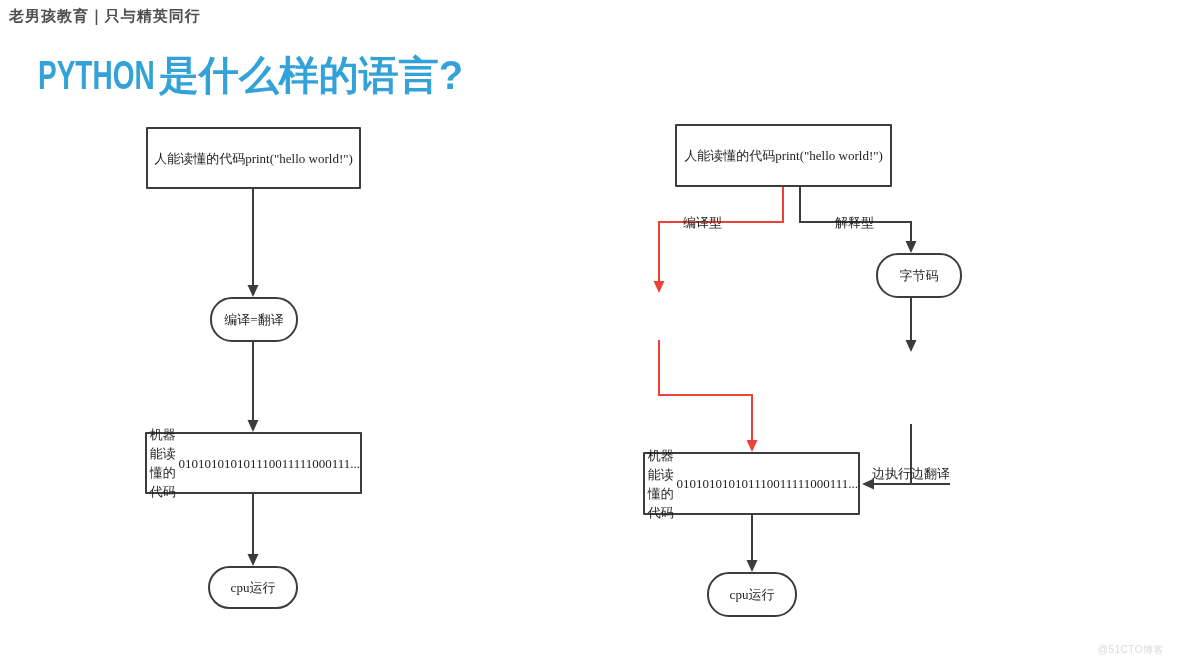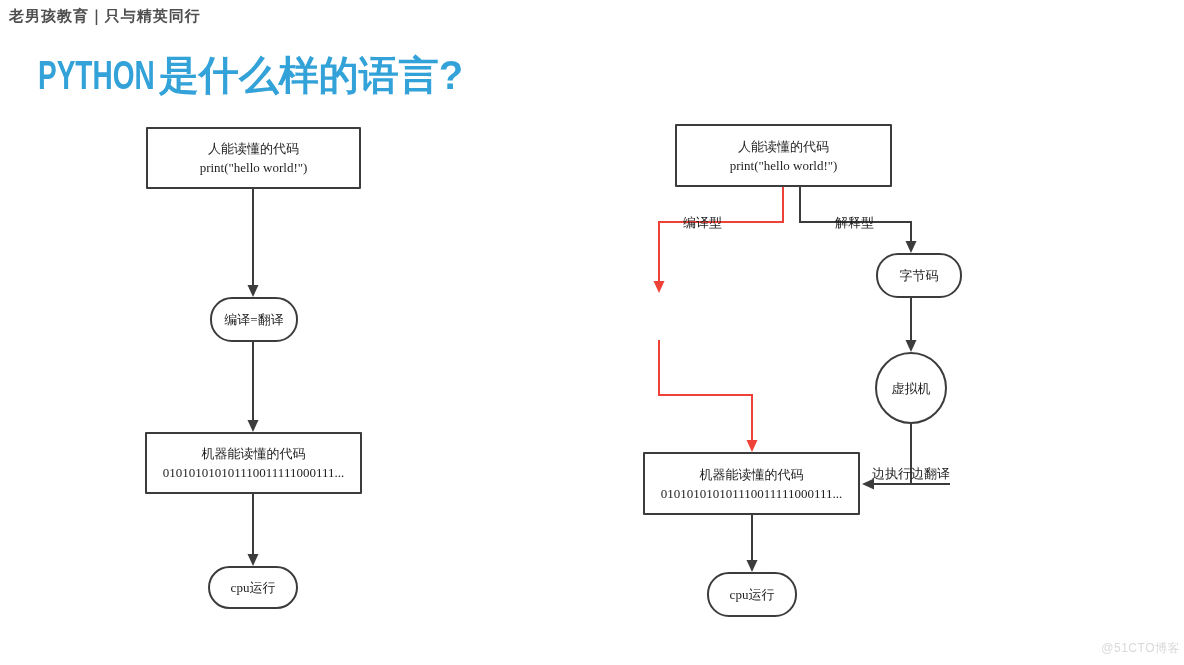--- a/index.html
+++ b/index.html
@@ -28,38 +28,38 @@
   }
   .title-zh{font-weight:800;}
 
   
   svg.connectors{position:absolute;left:0;top:0;z-index:1;}
 
   
   .node{
     position:absolute;z-index:2;background:#ffffff;
     border:2px solid #3c3c3c;color:#1f1f1f;
-    display:flex;flex-direction:column;align-items:center;justify-content:center;
+    display:flex;flex-direction:row;align-items:center;justify-content:center;
     font-family:"Liberation Serif","DejaVu Serif",serif;
     font-size:13px;line-height:19px;text-align:center;box-sizing:border-box;
   }
   .node.rect{border-radius:1px;}
   .node.pill{border-radius:22px;}
   .node.circle{border-radius:50%;}
 
   
   .edge-label{
     position:absolute;z-index:3;
     font-family:"Liberation Serif","DejaVu Serif",serif;
     font-size:13px;line-height:15px;color:#1d1d1d;white-space:nowrap;
   }
 
   .watermark{
-    position:absolute;right:4px;bottom:8px;z-index:4;
-    font-size:12px;color:#d9d9d9;letter-spacing:.5px;
+    position:absolute;right:20px;bottom:8px;z-index:4;
+    font-size:10px;color:#d9d9d9;letter-spacing:.5px;
   }
 
   .stroke-dark{stroke:var(--line-dark,#3c3c3c);stroke-width:2;fill:none;}
   .stroke-red{stroke:var(--arrow-red,#ee4138);stroke-width:2;fill:none;}
   .head-dark{fill:var(--line-dark,#3c3c3c);stroke:none;}
   .head-red{fill:var(--arrow-red,#ee4138);stroke:none;}
 </style>
 </head>
 <body style="--title-blue: #32a2d8; --arrow-red: #ee4138; --line-dark: #3c3c3c;">
 
@@ -120,23 +120,20 @@
   <div class="node rect" style="left:675px;top:124px;width:217px;height:63px;">
     <div>人能读懂的代码</div>
     <div>print("hello world!")</div>
   </div>
 
 
   <div class="node pill" style="left:876px;top:253px;width:86px;height:45px;">
     <div>字节码</div>
   </div>
 
-  <div class="node circle" style="left:875px;top:352px;width:72px;height:72px;">
-    <div>虚拟机</div>
-  </div>
 
   <div class="node rect" style="left:643px;top:452px;width:217px;height:63px;">
     <div>机器能读懂的代码</div>
     <div>010101010101110011111000111...</div>
   </div>
 
   <div class="node pill" style="left:707px;top:572px;width:90px;height:45px;">
     <div>cpu运行</div>
   </div>
 

